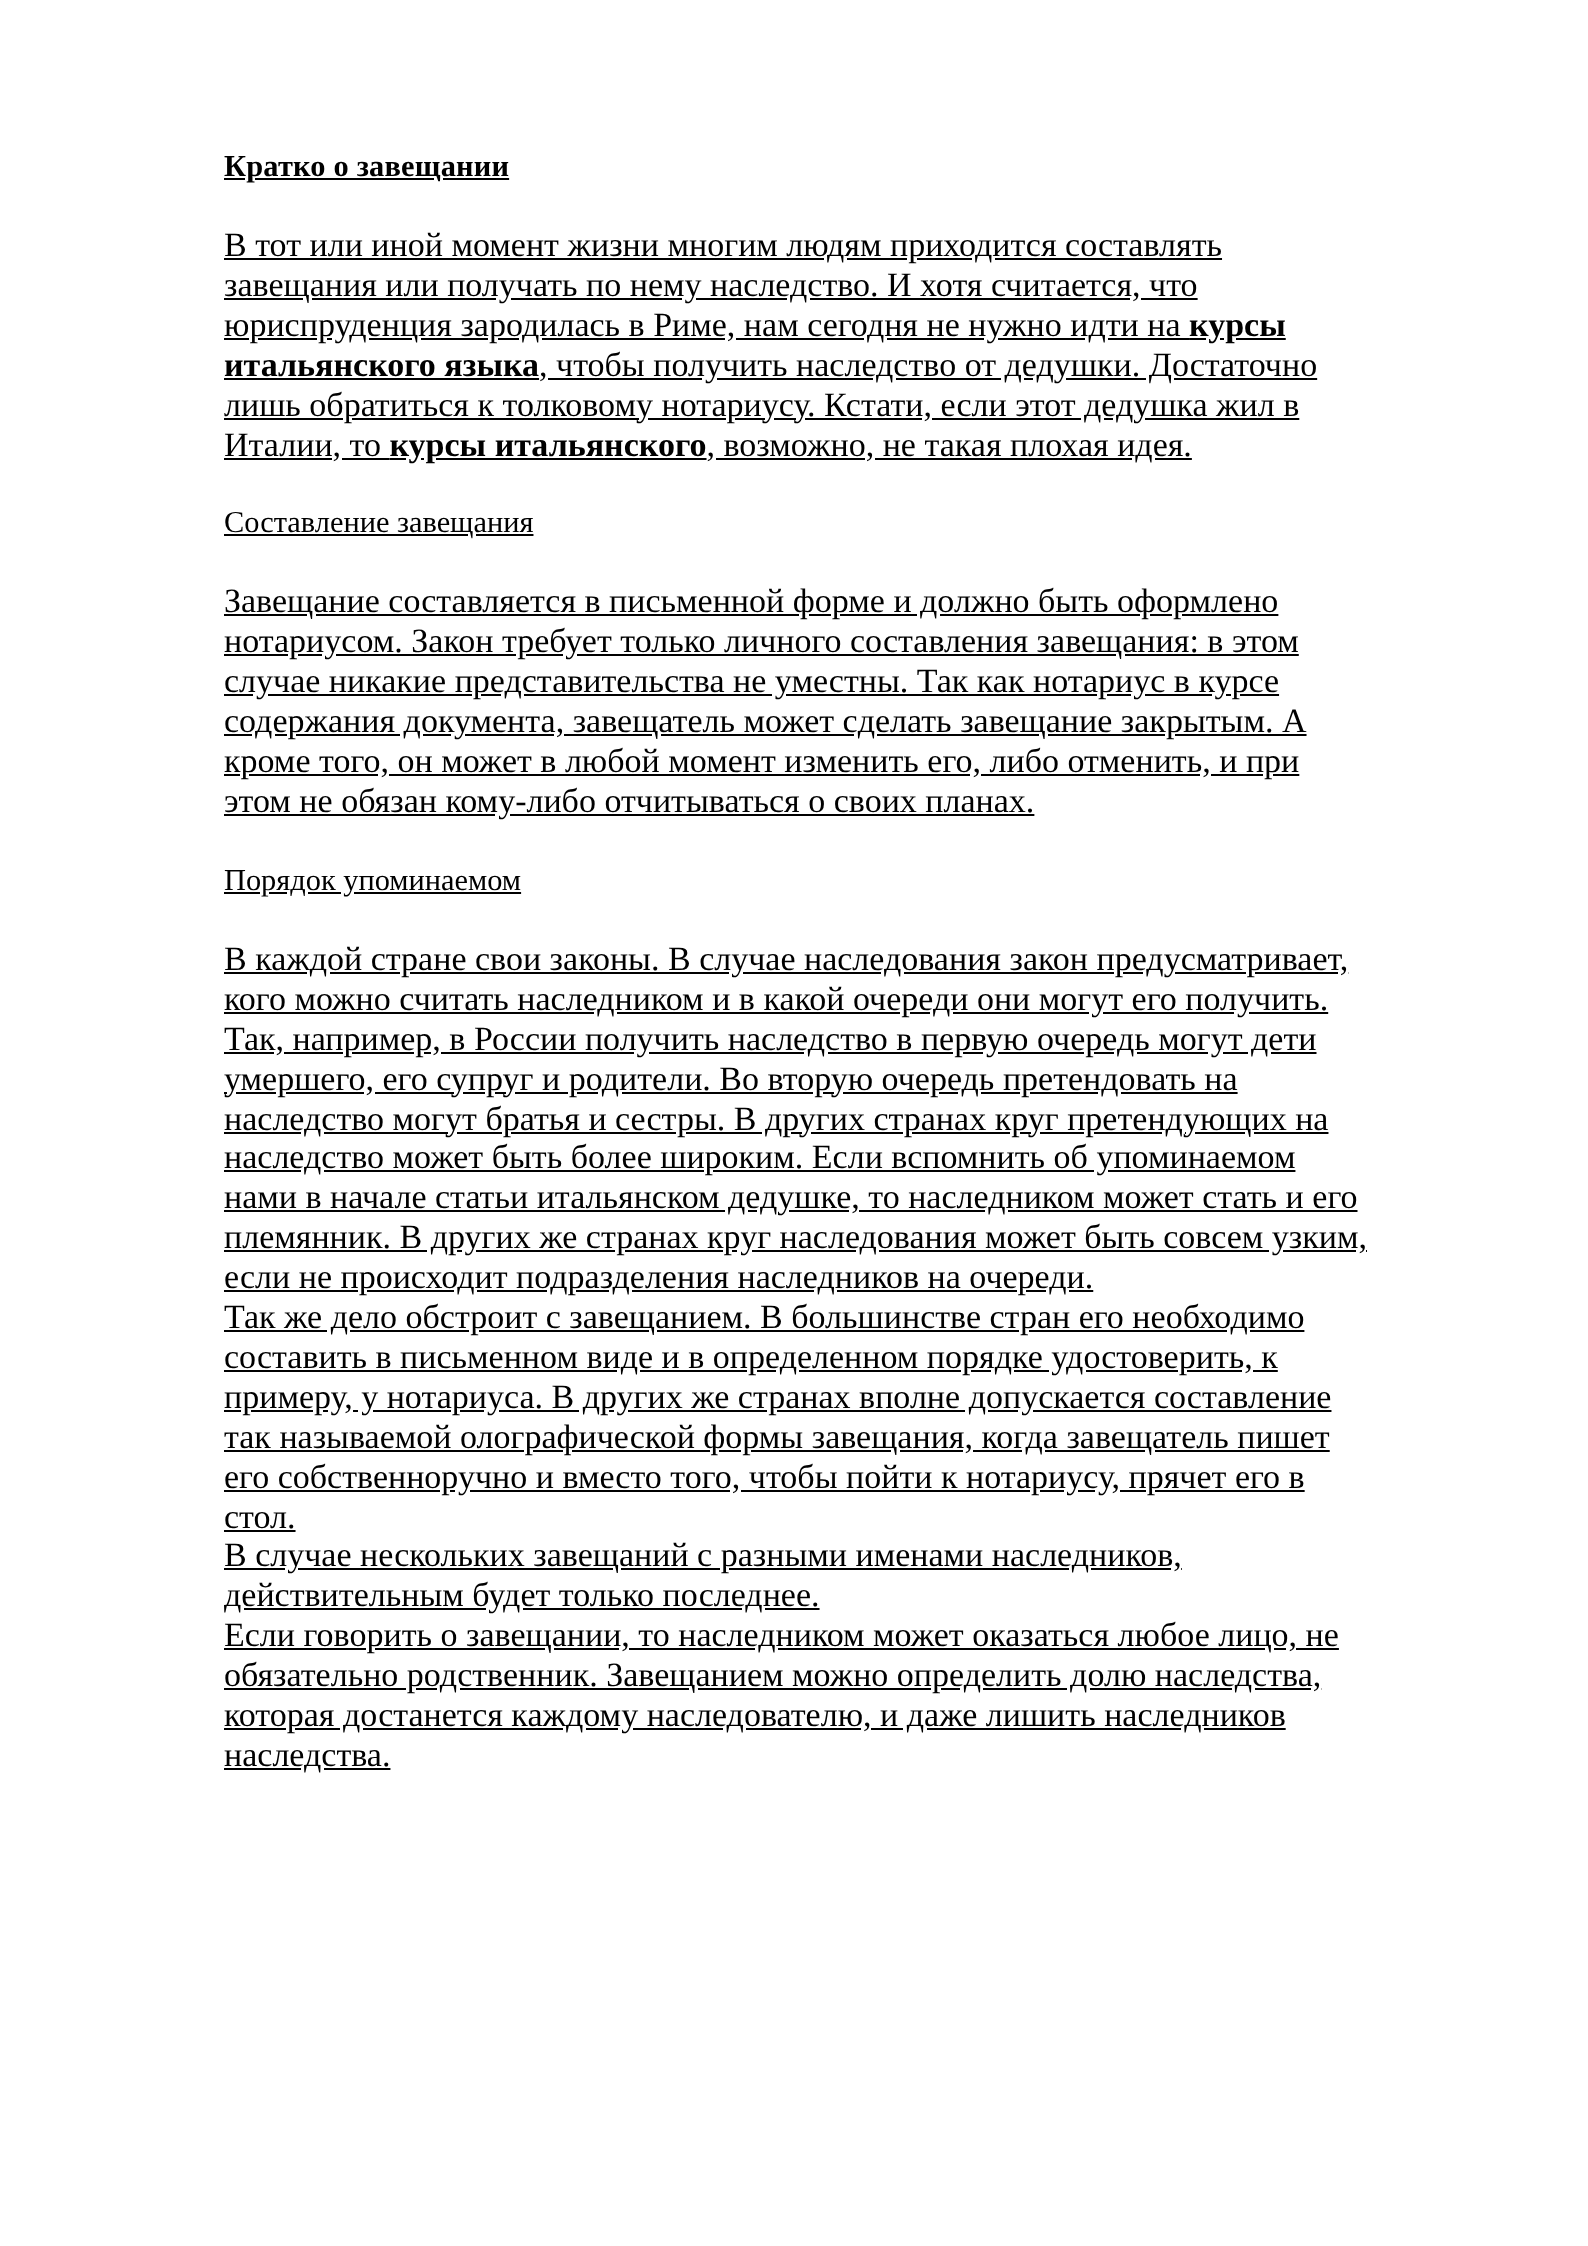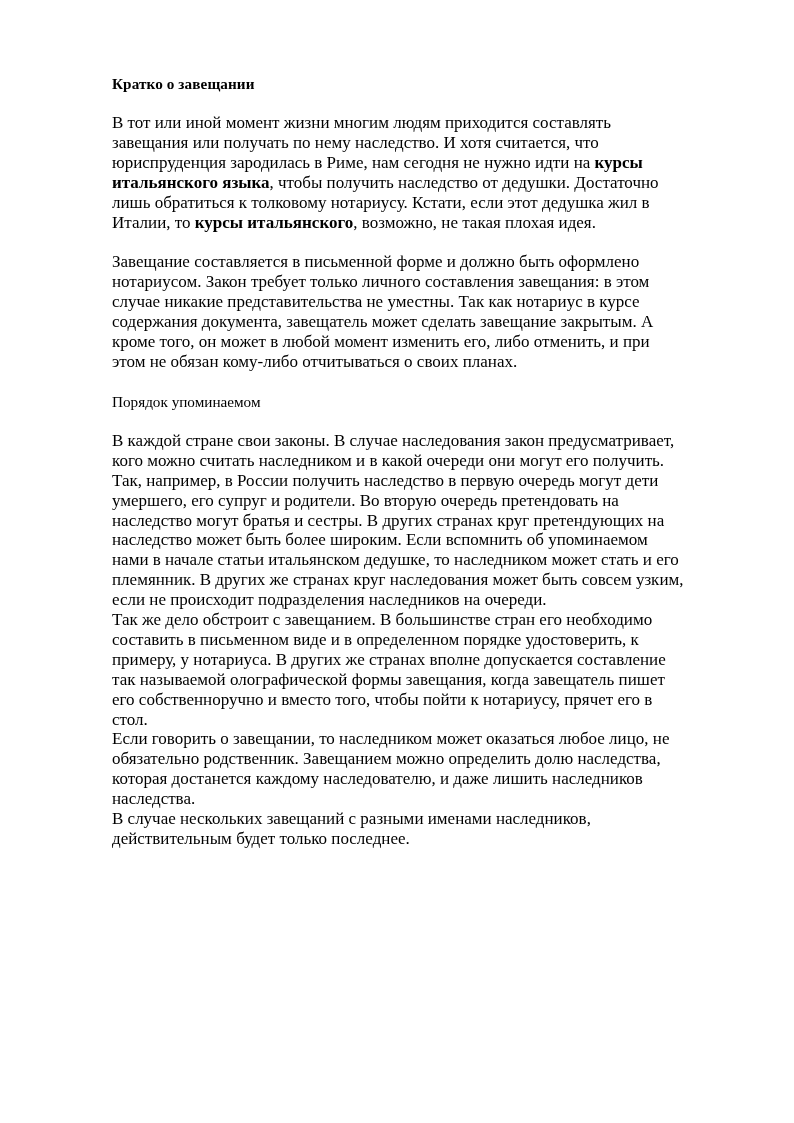--- a/index.html
+++ b/index.html
@@ -19,20 +19,21 @@
     width: 794px;
     height: 1123px;
     background: #ffffff;
     box-sizing: border-box;
   }
   .content {
     position: absolute;
     left: 112px;
     top: 74px;
     width: 572px;
+    text-decoration: underline;
   }
   .doc-title {
     font-size: 15.2px;
     font-weight: bold;
     line-height: 19px;
     margin: 0 0 20px 0;
     letter-spacing: 0.1px;
   }
   .section-heading {
     font-size: 15.2px;
@@ -60,30 +61,31 @@
 </head>
 <body>
 
 <div class="page">
   <div class="content">
 
     <h1 class="doc-title">Кратко о завещании</h1>
 
     <p class="para"><span>В тот или иной момент жизни многим людям приходится составлять завещания или получать по нему наследство. И хотя считается, что юриспруденция зародилась в Риме, нам сегодня не нужно идти на </span><span class="b">курсы итальянского языка</span><span>, чтобы получить наследство от дедушки. Достаточно лишь обратиться к толковому нотариусу. Кстати, если этот дедушка жил в Италии, то </span><span class="b">курсы итальянского</span><span>, возможно, не такая плохая идея.</span></p>
 
+    <h2 class="section-heading">Составление завещания</h2>
 
 
     <p class="para">Завещание составляется в письменной форме и должно быть оформлено нотариусом. Закон требует только личного составления завещания: в этом случае никакие представительства не уместны. Так как нотариус в курсе содержания документа, завещатель может сделать завещание закрытым. А кроме того, он может в любой момент изменить его, либо отменить, и при этом не обязан кому-либо отчитываться о своих планах.</p>
 
     <h2 class="section-heading">Порядок упоминаемом</h2>
 
     <div class="block-group">
       <p class="para">В каждой стране свои законы. В случае наследования закон предусматривает, кого можно считать наследником и в какой очереди они могут его получить. Так, например, в России получить наследство в первую очередь могут дети умершего, его супруг и родители. Во вторую очередь претендовать на наследство могут братья и сестры. В других странах круг претендующих на наследство может быть более широким. Если вспомнить об упоминаемом нами в начале статьи итальянском дедушке, то наследником может стать и его племянник. В других же странах круг наследования может быть совсем узким, если не происходит подразделения наследников на очереди.</p>
 
       <p class="para">Так же дело обстроит с завещанием. В большинстве стран его необходимо составить в письменном виде и в определенном порядке удостоверить, к примеру, у нотариуса. В других же странах вполне допускается составление так называемой олографической формы завещания, когда завещатель пишет его собственноручно и вместо того, чтобы пойти к нотариусу, прячет его в стол.</p>
 
+      <p class="para">В случае нескольких завещаний с разными именами наследников, действительным будет только последнее.</p>
+
       <p class="para">Если говорить о завещании, то наследником может оказаться любое лицо, не обязательно родственник. Завещанием можно определить долю наследства, которая достанется каждому наследователю, и даже лишить наследников наследства.</p>
-
-      <p class="para">В случае нескольких завещаний с разными именами наследников, действительным будет только последнее.</p>
     </div>
 
   </div>
 </div>
 
 </body></html>

